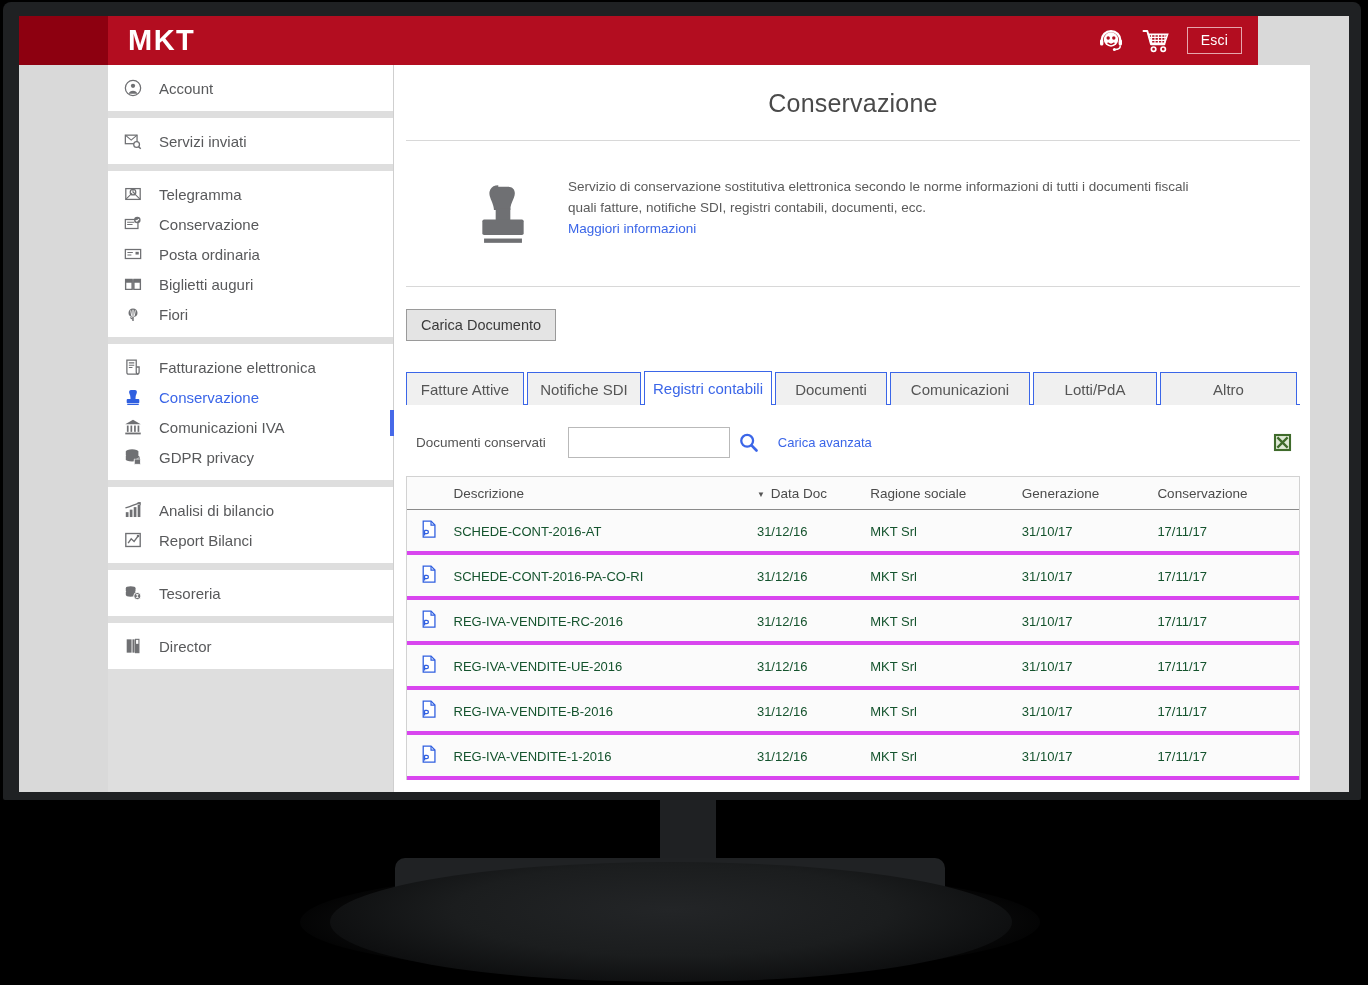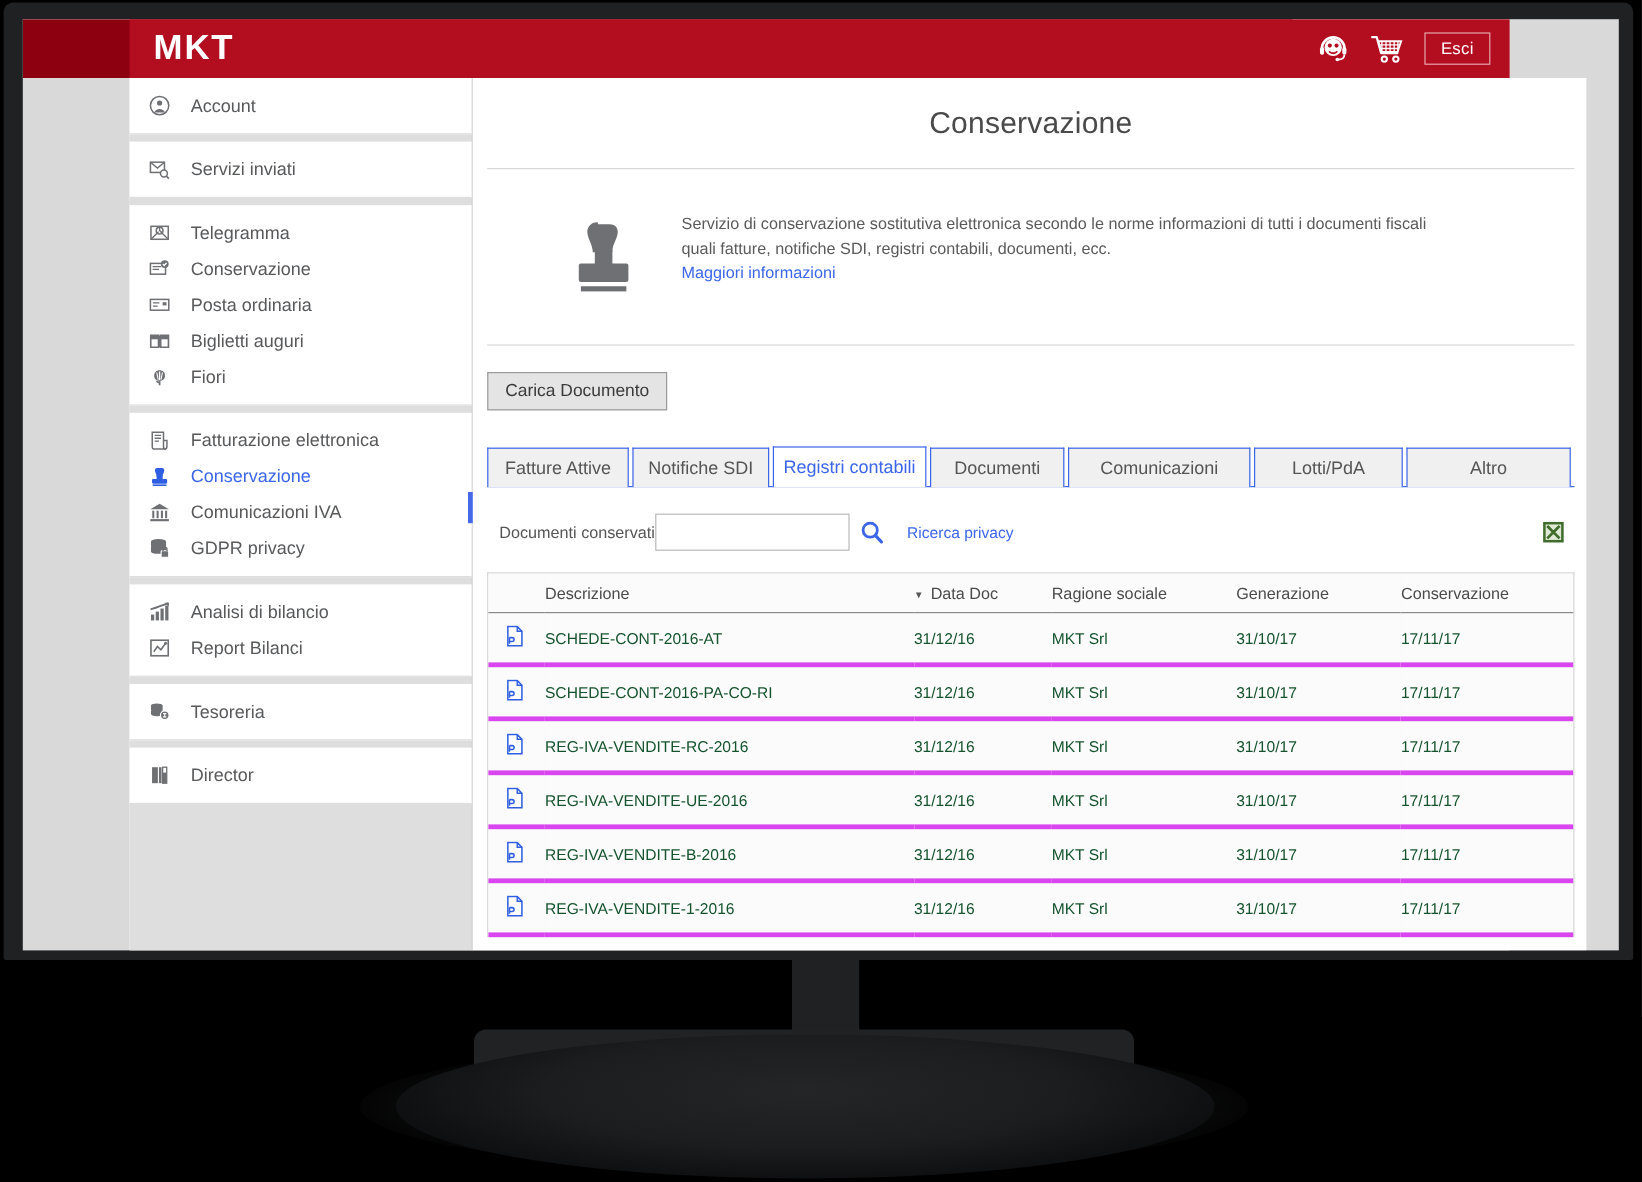--- a/index.html
+++ b/index.html
@@ -117,21 +117,21 @@
   #tabs { display: flex; align-items: flex-end; margin-top: 29px; border-bottom: 1px solid #3b66e8; }
   .tab {
     border: 1px solid #3b66e8; border-bottom: none; background: #f0f0f0;
     font-size: 15px; color: #555; padding: 8px 0 7px; text-align: center;
     cursor: pointer; margin-right: 3px; position: relative; top: 1px;
   }
   .tab.active { background: #fff; color: #3b66e8; top: 1px; padding-bottom: 8px; }
 
   
   #search-row { display: flex; align-items: center; padding: 22px 2px 18px 10px; }
-  #search-label { font-size: 13.5px; color: #555; }
+  #search-label { font-size: 13.5px; color: #555; margin-right: 22px; }
   #search-input {
     width: 162px; height: 31px; border: 1px solid #b9b9b9; background: #fff;
     font-size: 13px; padding: 0 6px; font-family: "Liberation Sans", sans-serif;
   }
   #search-go { margin-left: 8px; cursor: pointer; display: flex; align-items: center; }
   #adv-link { color: #3b66e8; font-size: 13px; margin-left: 19px; text-decoration: none; cursor: pointer; }
   #export-icon { margin-left: auto; margin-right: 6px; cursor: pointer; display: flex; }
 
   
   #table-wrap { border: 1px solid #d2d2d2; border-bottom: none; background: #fbfbfb; }
@@ -411,35 +411,35 @@
 
           <div id="upload-wrap">
             <button id="upload-btn">Carica Documento</button>
           </div>
 
           <div id="tabs">
               <div class="tab" style="width: 118px;">Fatture Attive</div>
               <div class="tab" style="width: 114px;">Notifiche SDI</div>
               <div class="tab active" style="width: 128px;">Registri contabili</div>
               <div class="tab" style="width: 112px;">Documenti</div>
-              <div class="tab" style="width: 152px;">Comunicazioni</div>
+              <div class="tab" style="width: 140px;">Comunicazioni</div>
               <div class="tab" style="width: 124px;">Lotti/PdA</div>
               <div class="tab" style="width: 137px;">Altro</div>
             </div>
 
           <div id="search-row">
             <span id="search-label">Documenti conservati</span>
             <input id="search-input" type="text" placeholder="" style="">
             <span id="search-go">
               <svg viewBox="0 0 22 22" width="21" height="21">
                 <circle cx="9.6" cy="9.2" r="6.2" stroke="#3b66e8" stroke-width="2.4" fill="none"></circle>
                 <line x1="14.2" y1="14" x2="19.4" y2="19.4" stroke="#3b66e8" stroke-width="2.8" stroke-linecap="round"></line>
               </svg>
             </span>
-            <a id="adv-link">Ricerca privacy</a>
+            <a id="adv-link">Carica avanzata</a>
             <span id="export-icon">
               <svg viewBox="0 0 20 20" width="19" height="19">
                 <rect x="1" y="1" width="18" height="18" fill="#3f6b2b"></rect>
                 <rect x="3.2" y="3.2" width="13.6" height="13.6" fill="#dfe9d6"></rect>
                 <path d="M4.6 4.6 L15.4 15.4 M15.4 4.6 L4.6 15.4" stroke="#3f6b2b" stroke-width="2.4"></path>
               </svg>
             </span>
           </div>
 
           <div id="table-wrap">

